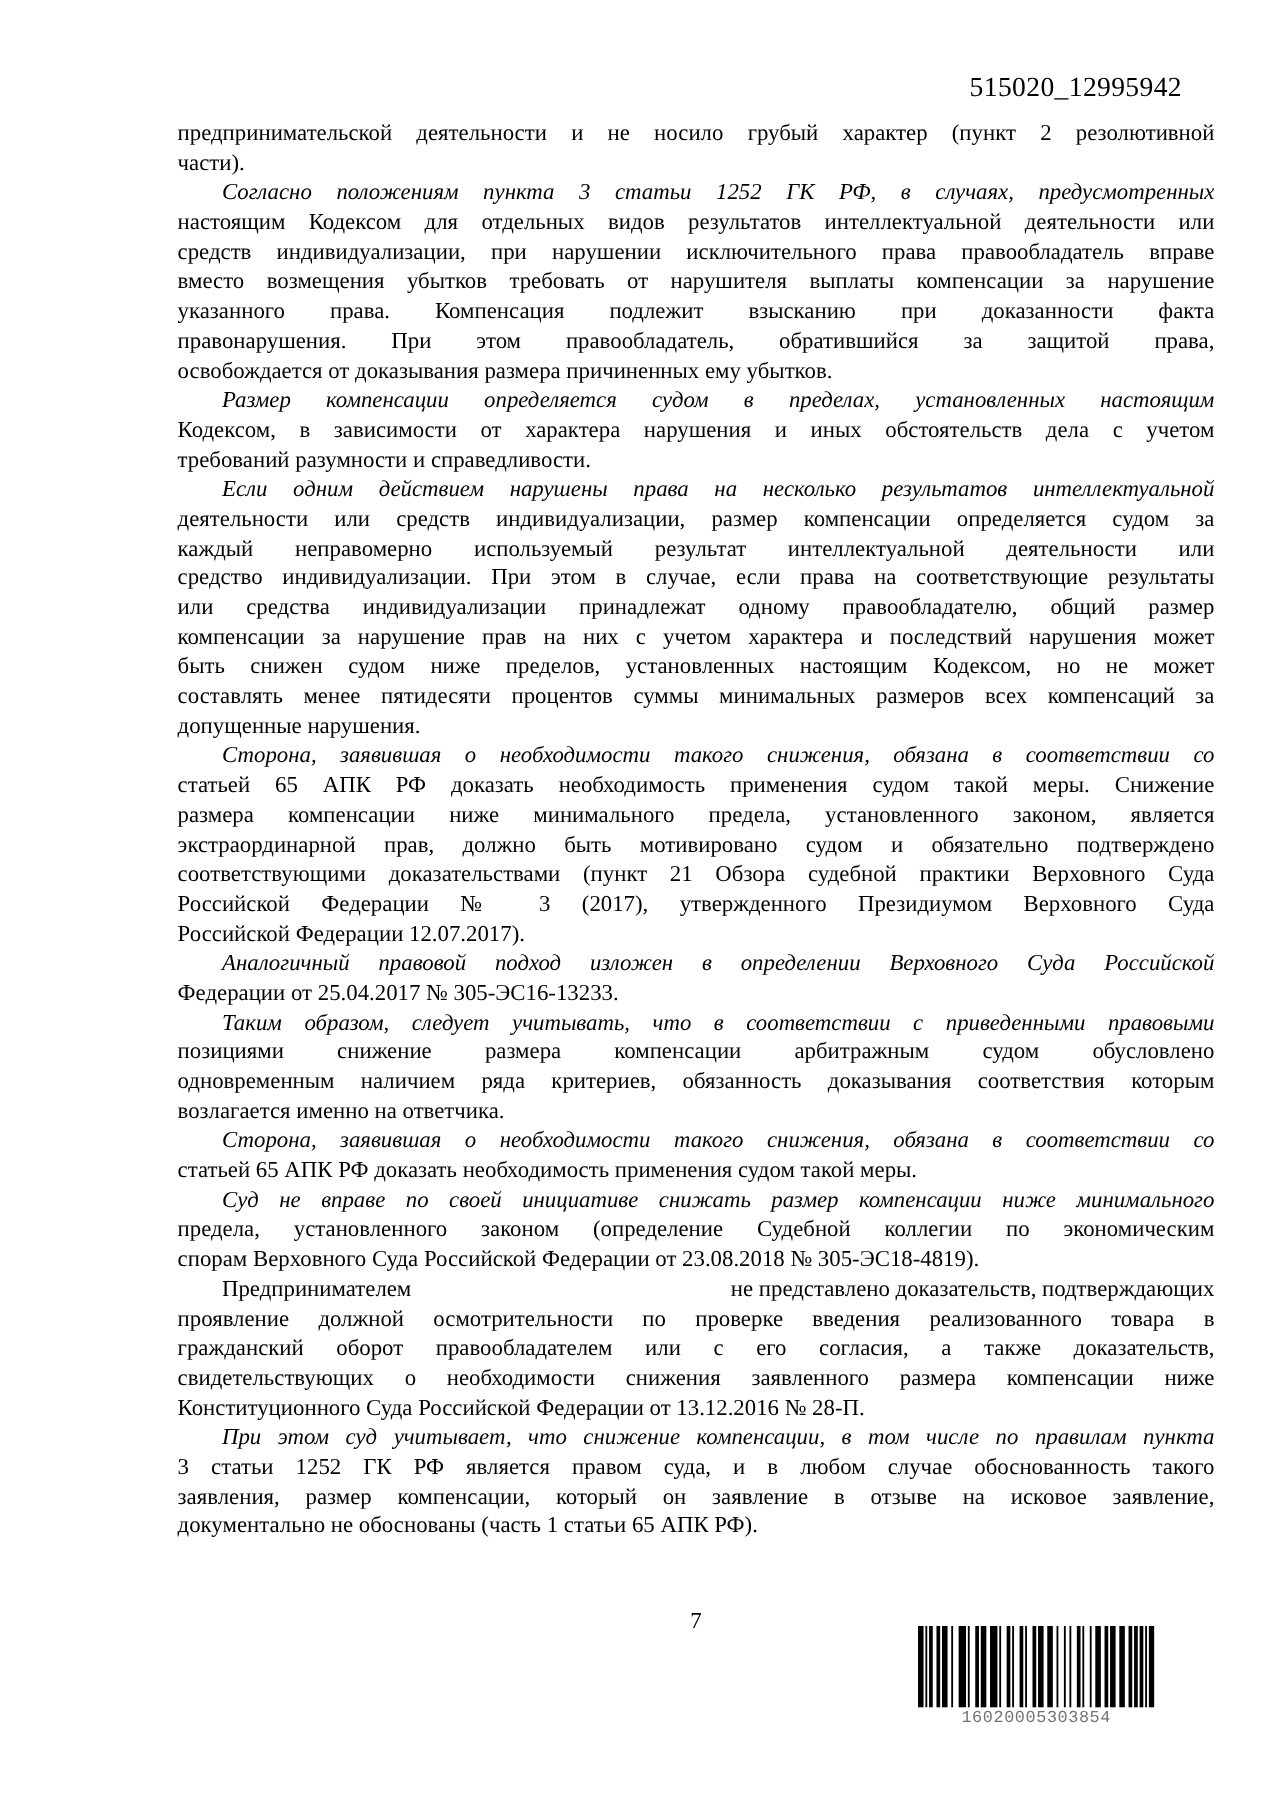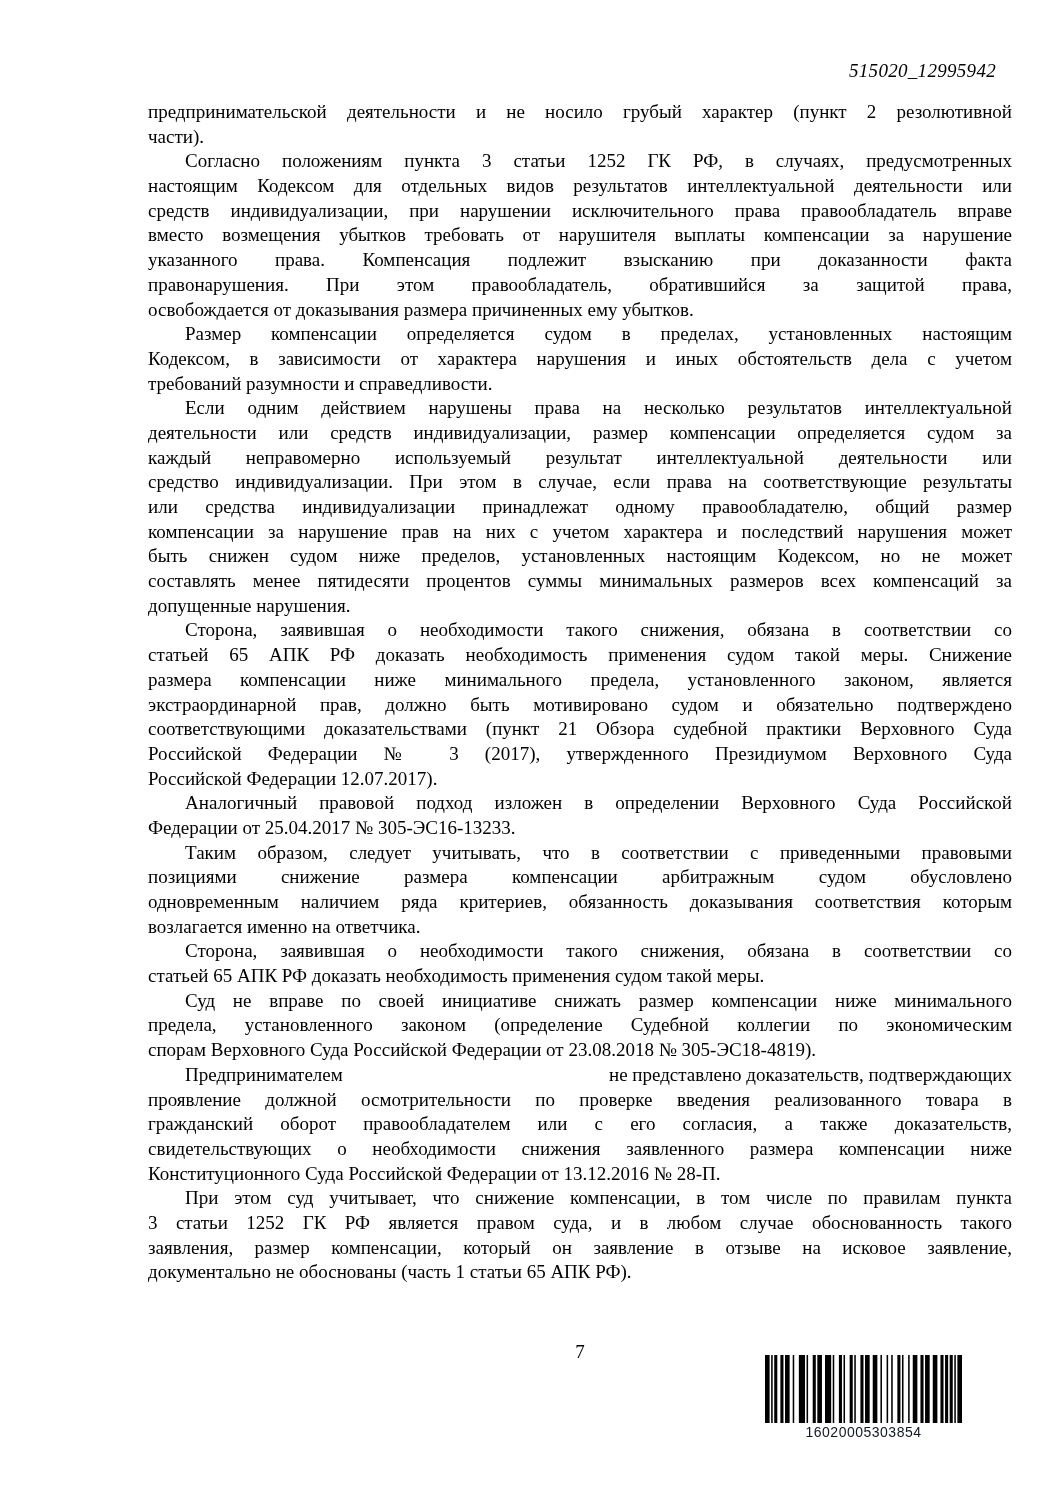--- a/index.html
+++ b/index.html
@@ -10,43 +10,42 @@
     color: #000;
   }
   .page {
     position: relative;
     width: 1060px; height: 1500px;
     background: #ffffff;
     overflow: hidden;
   }
   .header-id {
     position: absolute;
-    top: 60px; right: 64px;
-    font-size: 19px;
+    top: 60px; right: 75px;
+    font-size: 23px;
     letter-spacing: 0.3px;
     white-space: nowrap;
-    font-style: italic;
   }
   .doc {
     position: absolute;
     left: 148px; top: 100px;
     width: 864px;
     font-size: 19px;
     line-height: 24.7px;
   }
   .para { margin: 0; }
   .line {
     text-align: justify;
     text-align-last: justify;
     white-space: normal;
     height: 24.7px;
     overflow: visible;
   }
   .line.para-end { text-align-last: left; }
-  .line.first-indent { text-indent: 37px; }
+  .line.first-indent { text-indent: 37px; font-style: italic; }
   .line.gapline {
     display: flex;
     justify-content: space-between;
     text-align: left;
   }
   .line.gapline .gl-left { padding-left: 37px; white-space: nowrap; }
   .line.gapline .gl-right { white-space: nowrap; text-align: center; }
   .page-number {
     position: absolute;
     left: 148px; top: 1341px;
@@ -58,24 +57,24 @@
     position: absolute;
     left: 765px; top: 1355px;
     width: 197px;
   }
   .barcode { width: 197px; height: 68px; }
   .barcode svg { display: block; }
   .barcode svg rect { fill: #000; }
   .barcode-num {
     margin-top: 1px;
     text-align: center;
-    font-family: Liberation Sans, sans-serif;
+    font-family: Liberation Mono, monospace;
     font-size: 14px;
     letter-spacing: 0.5px;
-    color: #0f172a;
+    color: #737373;
   }
 </style>
 </head>
 <body>
 
 <div class="page">
   <div class="header-id">515020_12995942</div>
 
   <div class="doc">
       <div class="para">

